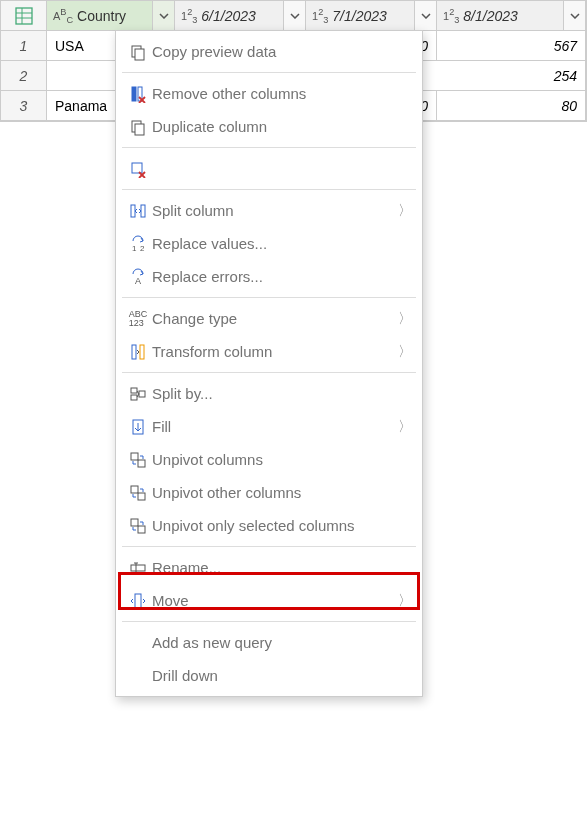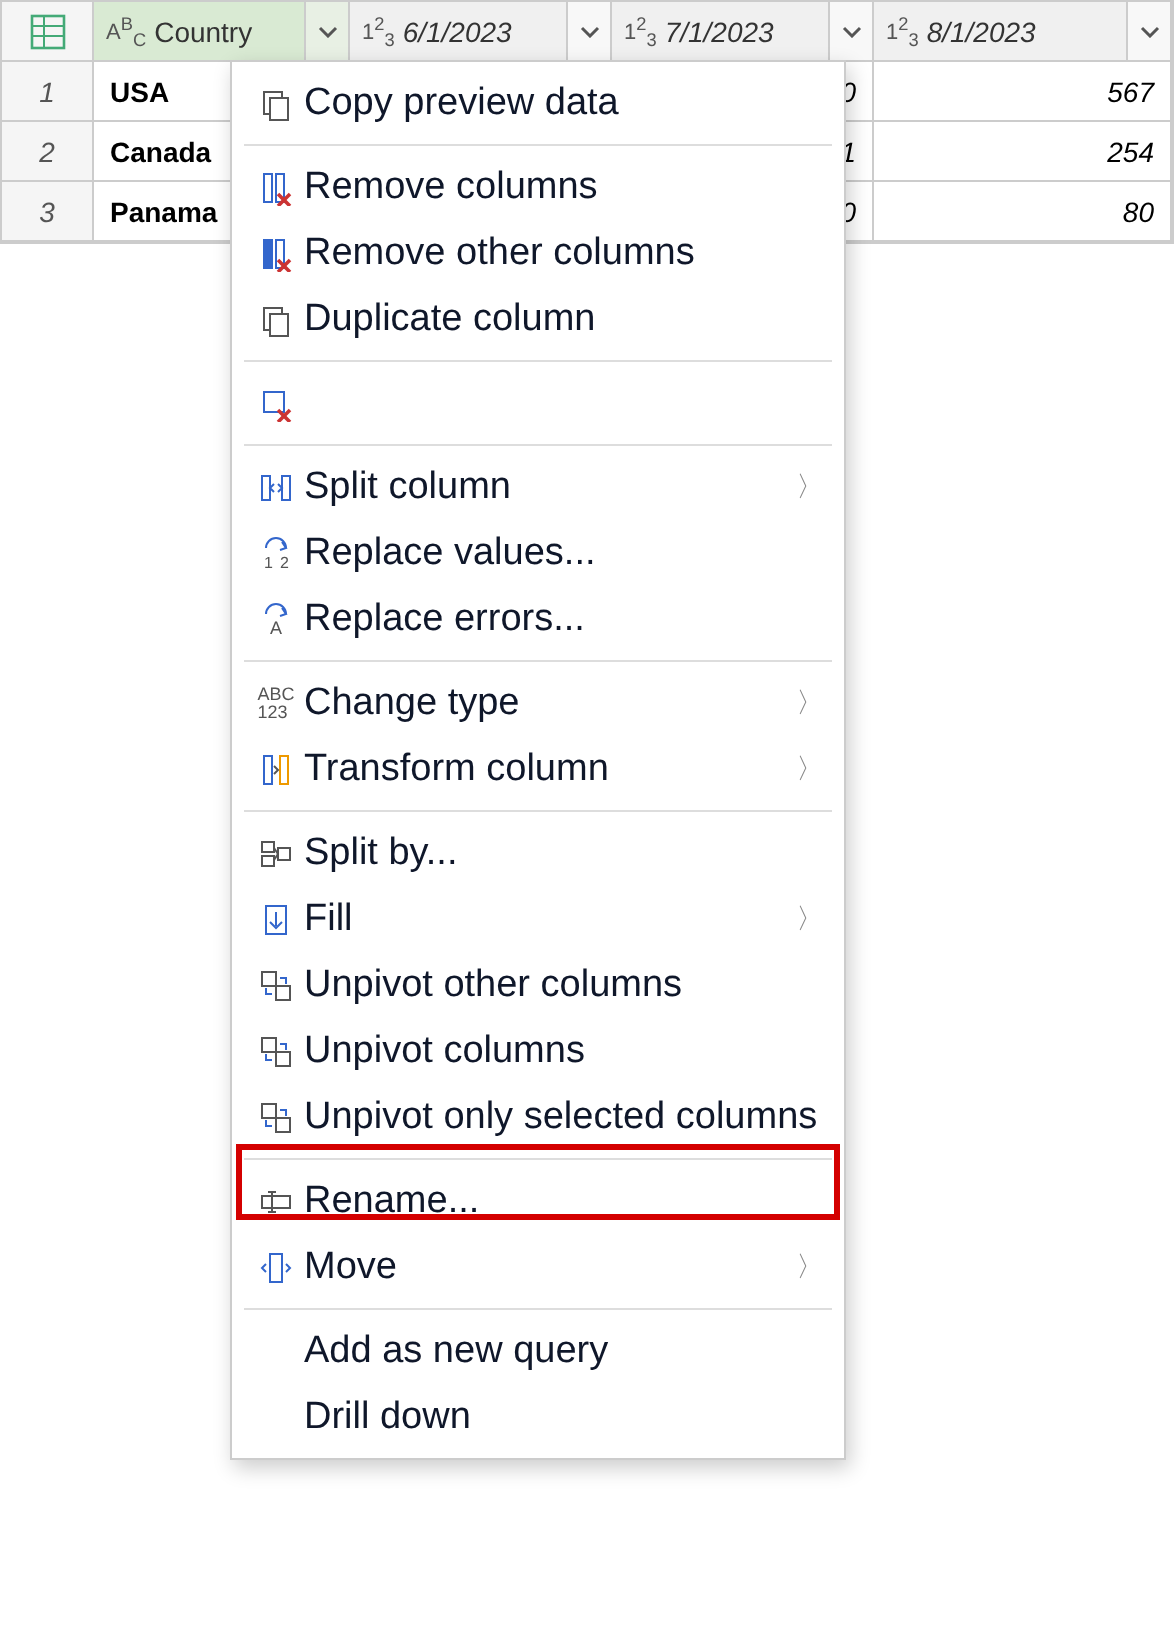--- a/index.html
+++ b/index.html
@@ -10,21 +10,21 @@
 .corner-cell { width: 46px; height: 30px; border-right: 1px solid #ccc; border-bottom: 1px solid #ccc; display: flex; align-items: center; justify-content: center; background: #f5f5f5; }
 .col-header { height: 30px; border-right: 1px solid #ccc; border-bottom: 1px solid #ccc; display: flex; align-items: center; padding: 0 6px; position: relative; font-style: italic; color: #333; }
 .col-header.country { width: 128px; background: #d9ead3; font-style: normal; }
 .col-header.date { width: 131px; font-style: italic; }
 .col-header .type-icon { margin-right: 4px; font-size: 11px; font-style: normal; color: #555; }
 .col-header .dropdown { position: absolute; right: 0; top: 0; width: 22px; height: 100%; border-left: 1px solid #ccc; display: flex; align-items: center; justify-content: center; background: #f8f8f8; }
 .col-header.country .dropdown { background: #e8f0e4; }
 .data-row { display: flex; }
 .row-num { width: 46px; height: 30px; border-right: 1px solid #ccc; border-bottom: 1px solid #ccc; display: flex; align-items: center; justify-content: center; background: #f5f5f5; font-style: italic; color: #555; }
 .cell { height: 30px; border-right: 1px solid #ccc; border-bottom: 1px solid #ccc; display: flex; align-items: center; padding: 0 8px; }
-.cell.country { width: 128px; font-weight: bold; }
+.cell.country { width: 128px; }
 .cell.num { width: 131px; justify-content: flex-end; font-style: italic; }
 
 .context-menu {
   position: absolute;
   top: 30px;
   left: 115px;
   width: 308px;
   background: #fff;
   border: 1px solid #ccc;
   box-shadow: 2px 4px 10px rgba(0,0,0,0.2);
@@ -32,21 +32,21 @@
 }
 .menu-item {
   display: flex;
   align-items: center;
   height: 33px;
   padding: 0 10px 0 8px;
   cursor: default;
   position: relative;
 }
 .menu-icon { width: 28px; display: flex; align-items: center; justify-content: center; }
-.menu-label { flex: 1; font-size: 19px; color: #0f172a; }
+.menu-label { flex: 1; font-size: 15px; color: #737373; }
 .menu-arrow { width: 16px; text-align: right; color: #888; font-size: 14px; }
 .menu-sep { height: 1px; background: #ddd; margin: 4px 6px; }
 .menu-item.no-icon .menu-icon { width: 28px; }
 
 .highlight-box {
   position: absolute;
   border: 3px solid #d40000;
   pointer-events: none;
   top: 572px;
   left: 118px;
@@ -109,21 +109,20 @@
 
   <div class="data-row">
     <div class="row-num">1</div>
     <div class="cell country">USA</div>
     <div class="cell num"></div>
     <div class="cell num">50</div>
     <div class="cell num" style="flex:1">567</div>
   </div>
   <div class="data-row">
     <div class="row-num">2</div>
-    <div class="cell country">Canada</div>
     <div class="cell num"></div>
     <div class="cell num">21</div>
     <div class="cell num" style="flex:1">254</div>
   </div>
   <div class="data-row">
     <div class="row-num">3</div>
     <div class="cell country">Panama</div>
     <div class="cell num"></div>
     <div class="cell num">40</div>
     <div class="cell num" style="flex:1">80</div>
@@ -139,31 +138,20 @@
           <rect x="6" y="6" width="9" height="11" fill="#fff" stroke="#555"></rect>
         </svg>
       </span>
     <span class="menu-label">Copy preview data</span>
   </div>
   <div class="menu-sep"></div>
 
   <div class="menu-item">
     <span class="menu-icon">
         <svg width="18" height="18">
-          <rect x="3" y="2" width="4" height="14" fill="none" stroke="#36c"></rect>
-          <rect x="9" y="2" width="4" height="14" fill="none" stroke="#36c"></rect>
-          <line x1="10" y1="12" x2="16" y2="18" stroke="#c33" stroke-width="1.8"></line>
-          <line x1="16" y1="12" x2="10" y2="18" stroke="#c33" stroke-width="1.8"></line>
-        </svg>
-      </span>
-    <span class="menu-label">Remove columns</span>
-  </div>
-  <div class="menu-item">
-    <span class="menu-icon">
-        <svg width="18" height="18">
           <rect x="3" y="2" width="4" height="14" fill="#36c" stroke="#36c"></rect>
           <rect x="9" y="2" width="4" height="14" fill="none" stroke="#36c"></rect>
           <line x1="10" y1="12" x2="16" y2="18" stroke="#c33" stroke-width="1.8"></line>
           <line x1="16" y1="12" x2="10" y2="18" stroke="#c33" stroke-width="1.8"></line>
         </svg>
       </span>
     <span class="menu-label">Remove other columns</span>
   </div>
   <div class="menu-item">
     <span class="menu-icon">
@@ -267,32 +255,32 @@
   </div>
   <div class="menu-item">
     <span class="menu-icon">
         <svg width="18" height="18">
           <rect x="2" y="2" width="7" height="7" fill="none" stroke="#555"></rect>
           <rect x="9" y="9" width="7" height="7" fill="none" stroke="#555"></rect>
           <polyline points="11,5 14,5 14,8" fill="none" stroke="#36c"></polyline>
           <polyline points="7,13 4,13 4,10" fill="none" stroke="#36c"></polyline>
         </svg>
       </span>
-    <span class="menu-label">Unpivot other columns</span>
+    <span class="menu-label">Unpivot columns</span>
   </div>
   <div class="menu-item">
     <span class="menu-icon">
         <svg width="18" height="18">
           <rect x="2" y="2" width="7" height="7" fill="none" stroke="#555"></rect>
           <rect x="9" y="9" width="7" height="7" fill="none" stroke="#555"></rect>
           <polyline points="11,5 14,5 14,8" fill="none" stroke="#36c"></polyline>
           <polyline points="7,13 4,13 4,10" fill="none" stroke="#36c"></polyline>
         </svg>
       </span>
-    <span class="menu-label">Unpivot columns</span>
+    <span class="menu-label">Unpivot other columns</span>
   </div>
   <div class="menu-item">
     <span class="menu-icon">
         <svg width="18" height="18">
           <rect x="2" y="2" width="7" height="7" fill="none" stroke="#555"></rect>
           <rect x="9" y="9" width="7" height="7" fill="none" stroke="#555"></rect>
           <polyline points="11,5 14,5 14,8" fill="none" stroke="#36c"></polyline>
           <polyline points="7,13 4,13 4,10" fill="none" stroke="#36c"></polyline>
         </svg>
       </span>

